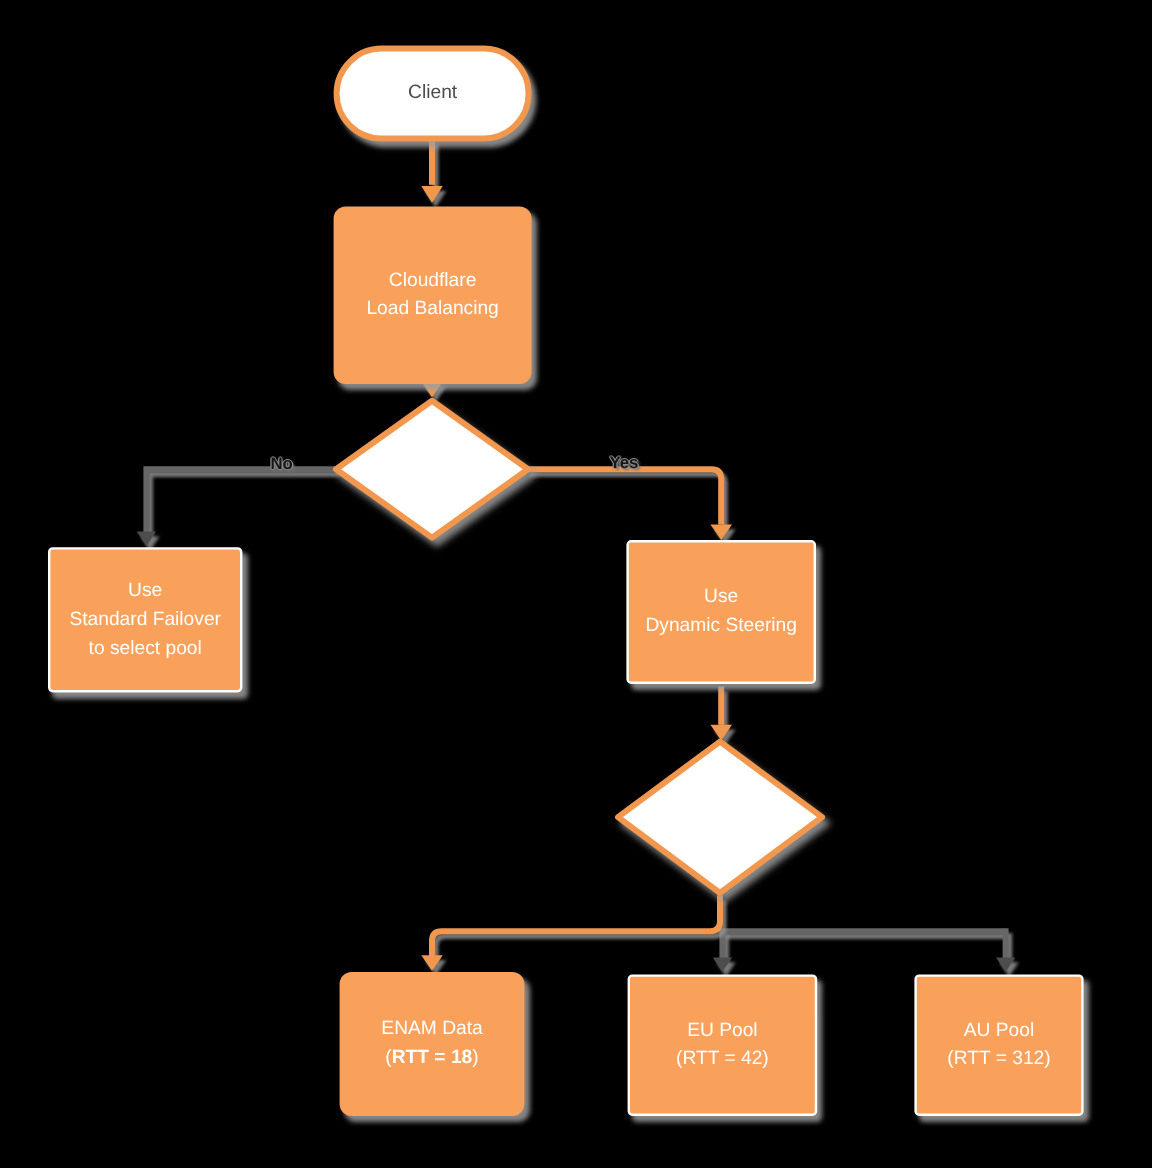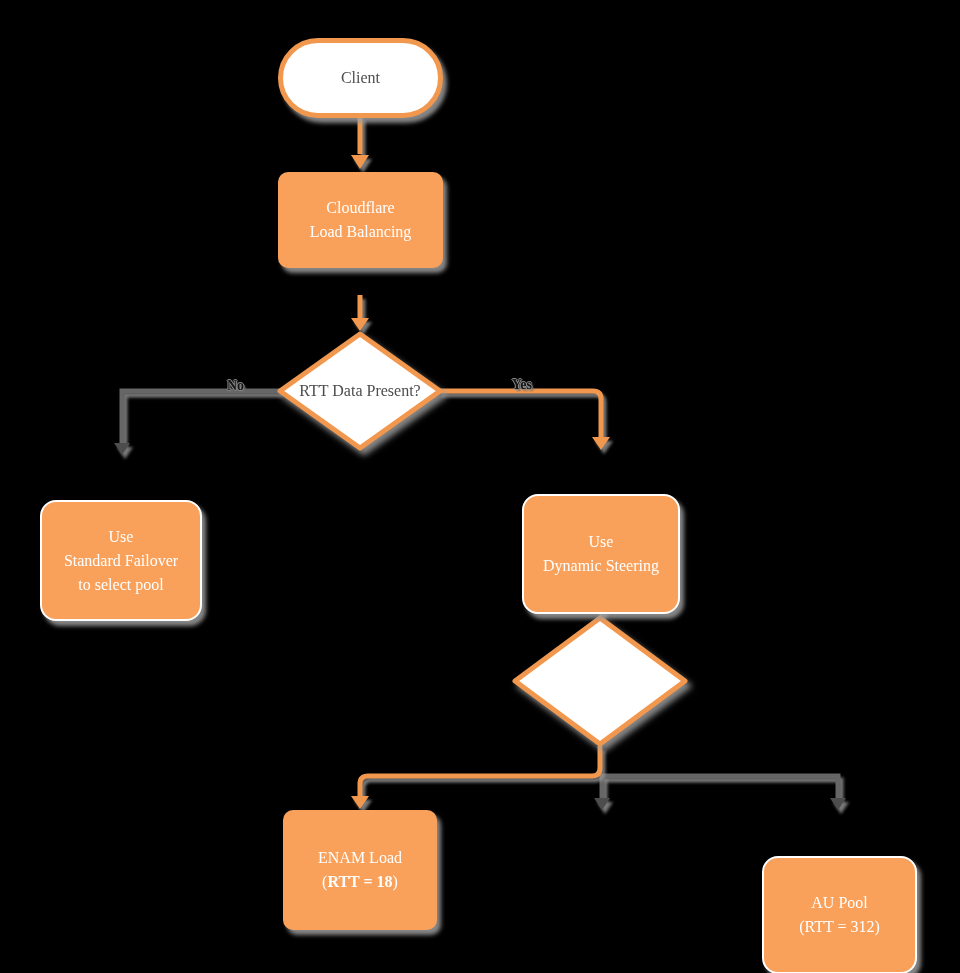--- a/index.html
+++ b/index.html
@@ -7,21 +7,21 @@
     --orange_stroke:#F2984E;
     --gray_line:#666666;
     --arrow_dark:#4D4D4D;
     --text_dark:#4D4D4D;
     --text_light:#FFFFFF;
     --background:#000000;
   }
   html,body{margin:0;padding:0;background:var(--background);}
   .canvas{
     position:relative;width:960px;height:973px;background:var(--background);
-    font-family:Liberation Serif, serif;overflow:hidden;
+    font-family:Liberation Sans, sans-serif;overflow:hidden;
   }
   svg.edges{position:absolute;left:0;top:0;z-index:1;}
   .edge{filter:drop-shadow(3px 4px 1.5px rgba(150,150,150,0.8));}
   .edge path{fill:none;stroke-width:5;}
   .edge.orange path{stroke:var(--orange_stroke);}
   .edge.gray path{stroke:var(--gray_line);}
   .edge.orange polygon{fill:var(--orange_stroke);}
   .edge.gray polygon{fill:var(--arrow_dark);}
   .diamond-shape{
     fill:#fff;stroke:var(--orange_stroke);stroke-width:5;stroke-linejoin:round;
@@ -29,21 +29,21 @@
   }
   .node{
     position:absolute;z-index:2;display:flex;align-items:center;justify-content:center;
     text-align:center;box-sizing:border-box;font-size:16px;line-height:24px;
   }
   .node .txt{white-space:pre-line;}
   .box{
     background:var(--orange);color:var(--text_light);border-radius:10px;
     box-shadow:4px 5px 4px rgba(158,158,158,0.85);
   }
-  .white-border{border:2px solid #fff;border-radius:16px;margin-top:44px;}
+  .white-border{border:2px solid #fff;border-radius:4px;}
   .pill{
     background:#fff;color:var(--text_dark);border:5px solid var(--orange_stroke);
     border-radius:42px;box-shadow:4px 5px 4px rgba(158,158,158,0.85);
   }
   .diamond-text{
     position:absolute;z-index:2;display:flex;align-items:center;justify-content:center;
     text-align:center;color:var(--text_dark);font-size:16px;line-height:24px;
   }
   .edge-label{
     position:absolute;z-index:3;display:flex;align-items:center;justify-content:flex-end;
@@ -99,29 +99,25 @@
     </g>
 
     <polygon class="diamond-shape" points="280,391 360,334 440,391 360,448"></polygon>
     <polygon class="diamond-shape" points="515,681 600,618 685,681 600,744"></polygon>
   </svg>
 
   <div class="node pill" style="left:278px;top:38px;width:165px;height:80px;">
     <span class="txt">Client</span>
   </div>
 
-  <div class="node box" style="left:278px;top:172px;width:165px;height:96px;text-align:center;">
+  <div class="node box" style="left:278px;top:172px;width:165px;height:148px;text-align:center;">
     <span class="txt">Cloudflare
 Load Balancing</span>
   </div>
 
-  <div class="diamond-text" style="left:290px;top:358px;width:140px;height:66px;">
-    <span class="txt">RTT Data
-Present?</span>
-  </div>
 
   <div class="edge-label" style="left:200px;top:372px;width:44px;height:28px;">
     <span>No</span>
   </div>
   <div class="edge-label" style="left:488px;top:370px;width:44px;height:30px;">
     <span>Yes</span>
   </div>
 
   <div class="node box white-border" style="left:40px;top:456px;width:162px;height:121px;">
     <span class="txt">Use
@@ -130,24 +126,28 @@
   </div>
 
   <div class="node box white-border" style="left:522px;top:450px;width:158px;height:120px;">
     <span class="txt">Use
 Dynamic Steering</span>
   </div>
 
 
   <div class="node box" style="left:283px;top:810px;width:154px;height:120px;">
     <div>
-      <div>ENAM Load</div>
+      <div>ENAM Data</div>
       <div><span>(</span><b>RTT = 18</b><span>)</span></div>
     </div>
   </div>
 
+  <div class="node box white-border" style="left:523px;top:812px;width:158px;height:118px;">
+    <span class="txt">EU Pool
+(RTT = 42)</span>
+  </div>
 
-  <div class="node box white-border" style="left:762px;top:812px;width:155px;height:118px;">
+  <div class="node box white-border" style="left:762px;top:812px;width:141px;height:118px;">
     <span class="txt">AU Pool
 (RTT = 312)</span>
   </div>
 
 </div>
 
 </body></html>

